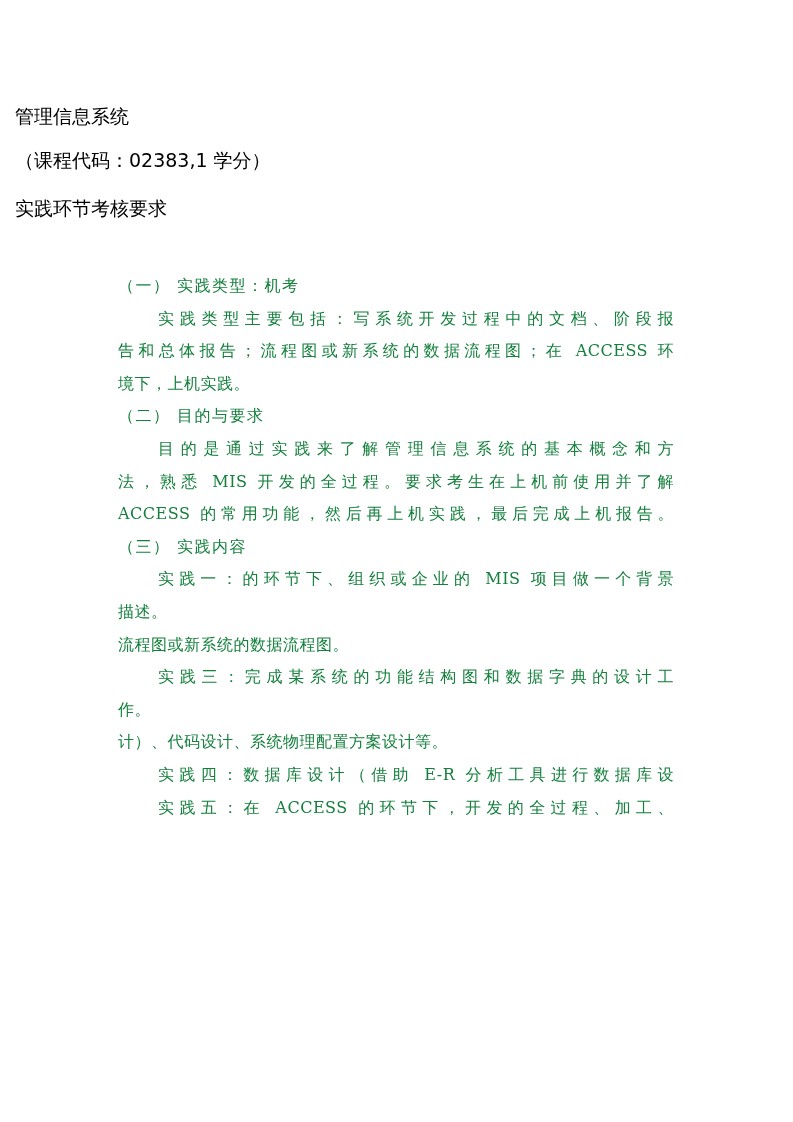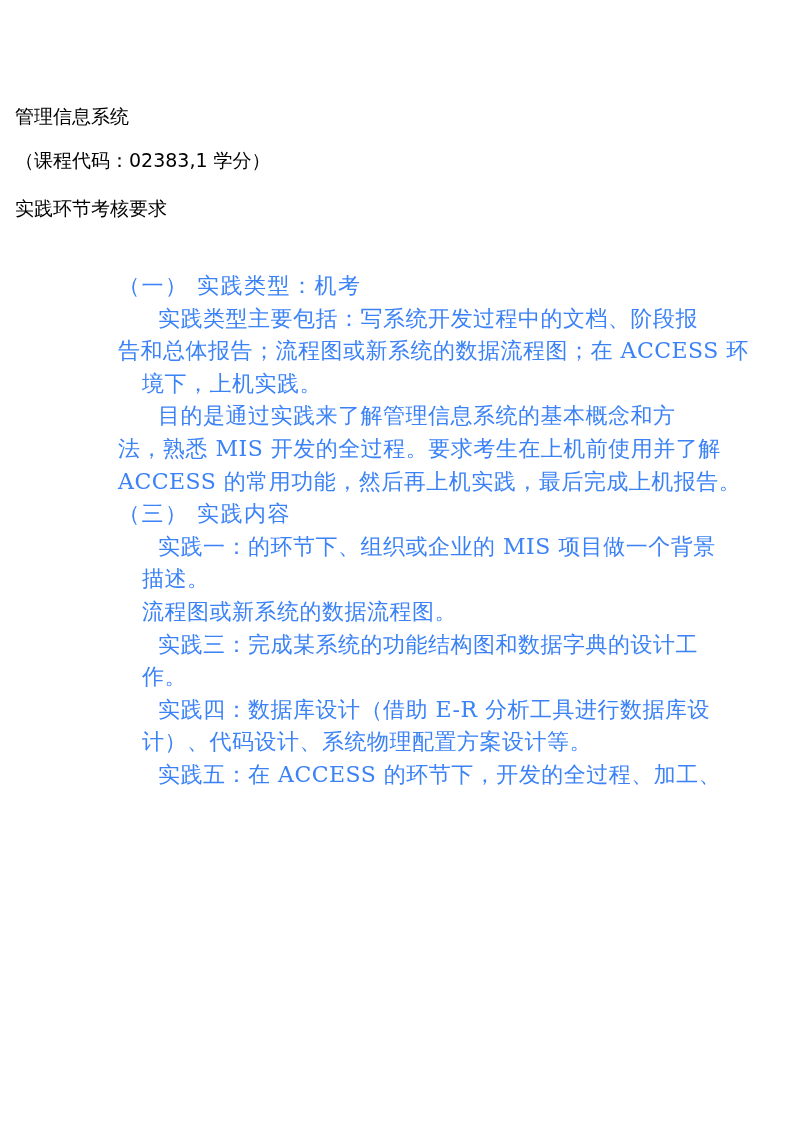--- a/index.html
+++ b/index.html
@@ -34,35 +34,34 @@
     .t1 { top: 104px; }
     .t2 { top: 148px; }
     .t3 { top: 196px; }
 
     .body-text {
       position: absolute;
       left: 118px;
       width: 556px;
       top: 270px;
       font-family: "DejaVu Serif", "Liberation Serif", serif;
-      font-size: 22px;
-      color: #3b82f6;
+      font-size: 16px;
+      color: #15803d;
     }
     .line {
       height: 32.6px;
       line-height: 32.6px;
       white-space: nowrap;
       text-align: justify;
       text-align-last: justify;
       letter-spacing: 0.5px;
     }
     .line.last {
       text-align: right;
       text-align-last: left;
-      margin-left: 24px;
     }
     .line.heading {
       text-align: left;
       text-align-last: left;
       letter-spacing: 1.5px;
     }
     .indent { padding-left: 40px; }
   </style>
 </head>
 <body>
@@ -72,27 +71,28 @@
   <div class="title t2">（课程代码：02383,1 学分）</div>
   <div class="title t3">实践环节考核要求</div>
 
   <div class="body-text">
 
     <div class="line heading">（一） 实践类型：机考</div>
     <div class="line indent">实践类型主要包括：写系统开发过程中的文档、阶段报</div>
     <div class="line">告和总体报告；流程图或新系统的数据流程图；在 ACCESS 环</div>
     <div class="line last">境下，上机实践。</div>
 
+    <div class="line heading">（二） 目的与要求</div>
     <div class="line indent">目的是通过实践来了解管理信息系统的基本概念和方</div>
     <div class="line">法，熟悉 MIS 开发的全过程。要求考生在上机前使用并了解</div>
     <div class="line">ACCESS 的常用功能，然后再上机实践，最后完成上机报告。</div>
 
     <div class="line heading">（三） 实践内容</div>
     <div class="line indent">实践一：的环节下、组织或企业的 MIS 项目做一个背景</div>
     <div class="line last">描述。</div>
     <div class="line last">流程图或新系统的数据流程图。</div>
     <div class="line indent">实践三：完成某系统的功能结构图和数据字典的设计工</div>
     <div class="line last">作。</div>
+    <div class="line last">计）、代码设计、系统物理配置方案设计等。</div>
     <div class="line indent">实践四：数据库设计（借助 E-R 分析工具进行数据库设</div>
-    <div class="line last">计）、代码设计、系统物理配置方案设计等。</div>
     <div class="line indent">实践五：在 ACCESS 的环节下，开发的全过程、加工、</div>
   </div>
 </div>
 
 </body></html>

